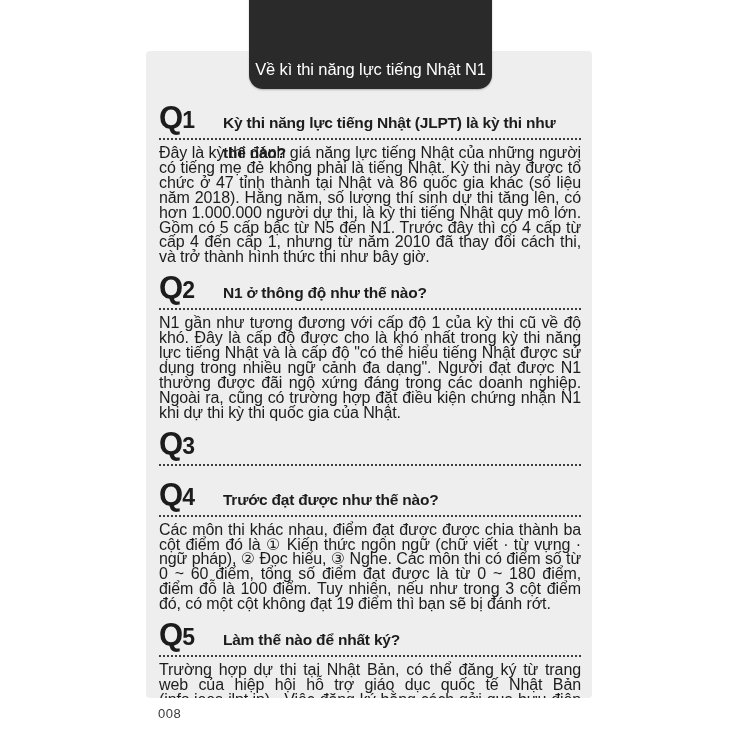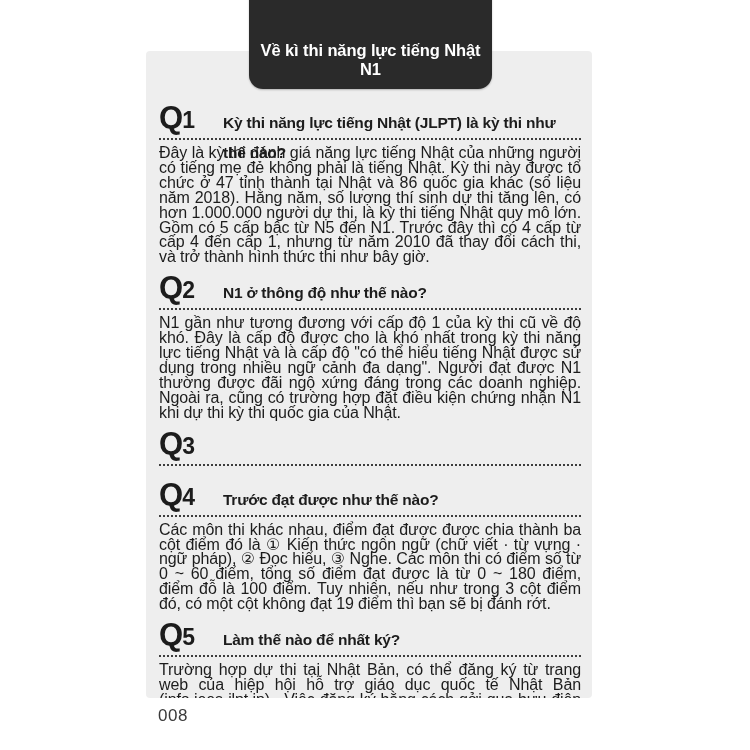--- a/index.html
+++ b/index.html
@@ -33,21 +33,21 @@
     width:243px; height:107px;
     background:var(--header-bg);
     border-radius:14px;
     display:flex;
     align-items:flex-end;
     justify-content:center;
     box-shadow:0 1px 2px rgba(0,0,0,0.25);
   }
   .header-text{
     color:#ffffff;
-    font-weight:700;
+    font-weight:400;
     font-size:16.5px;
     line-height:19px;
     text-align:center;
     padding-bottom:10px;
     letter-spacing:-0.1px;
   }
   .qa + .qa{margin-top:8px;}
   .q-head{
     display:flex;
     align-items:baseline;
@@ -83,21 +83,21 @@
   }
   .footer{
     margin-top:auto;
     margin-bottom:16px;
     font-size:11.6px;
     line-height:16px;
   }
   .page-num{
     position:absolute;
     left:158px; top:706px;
-    font-size:17px;
+    font-size:13px;
     letter-spacing:0.5px;
     color:#3a3a3a;
   }
 </style>
 </head>
 <body>
 
 <div class="card">
 
   <section class="qa">

